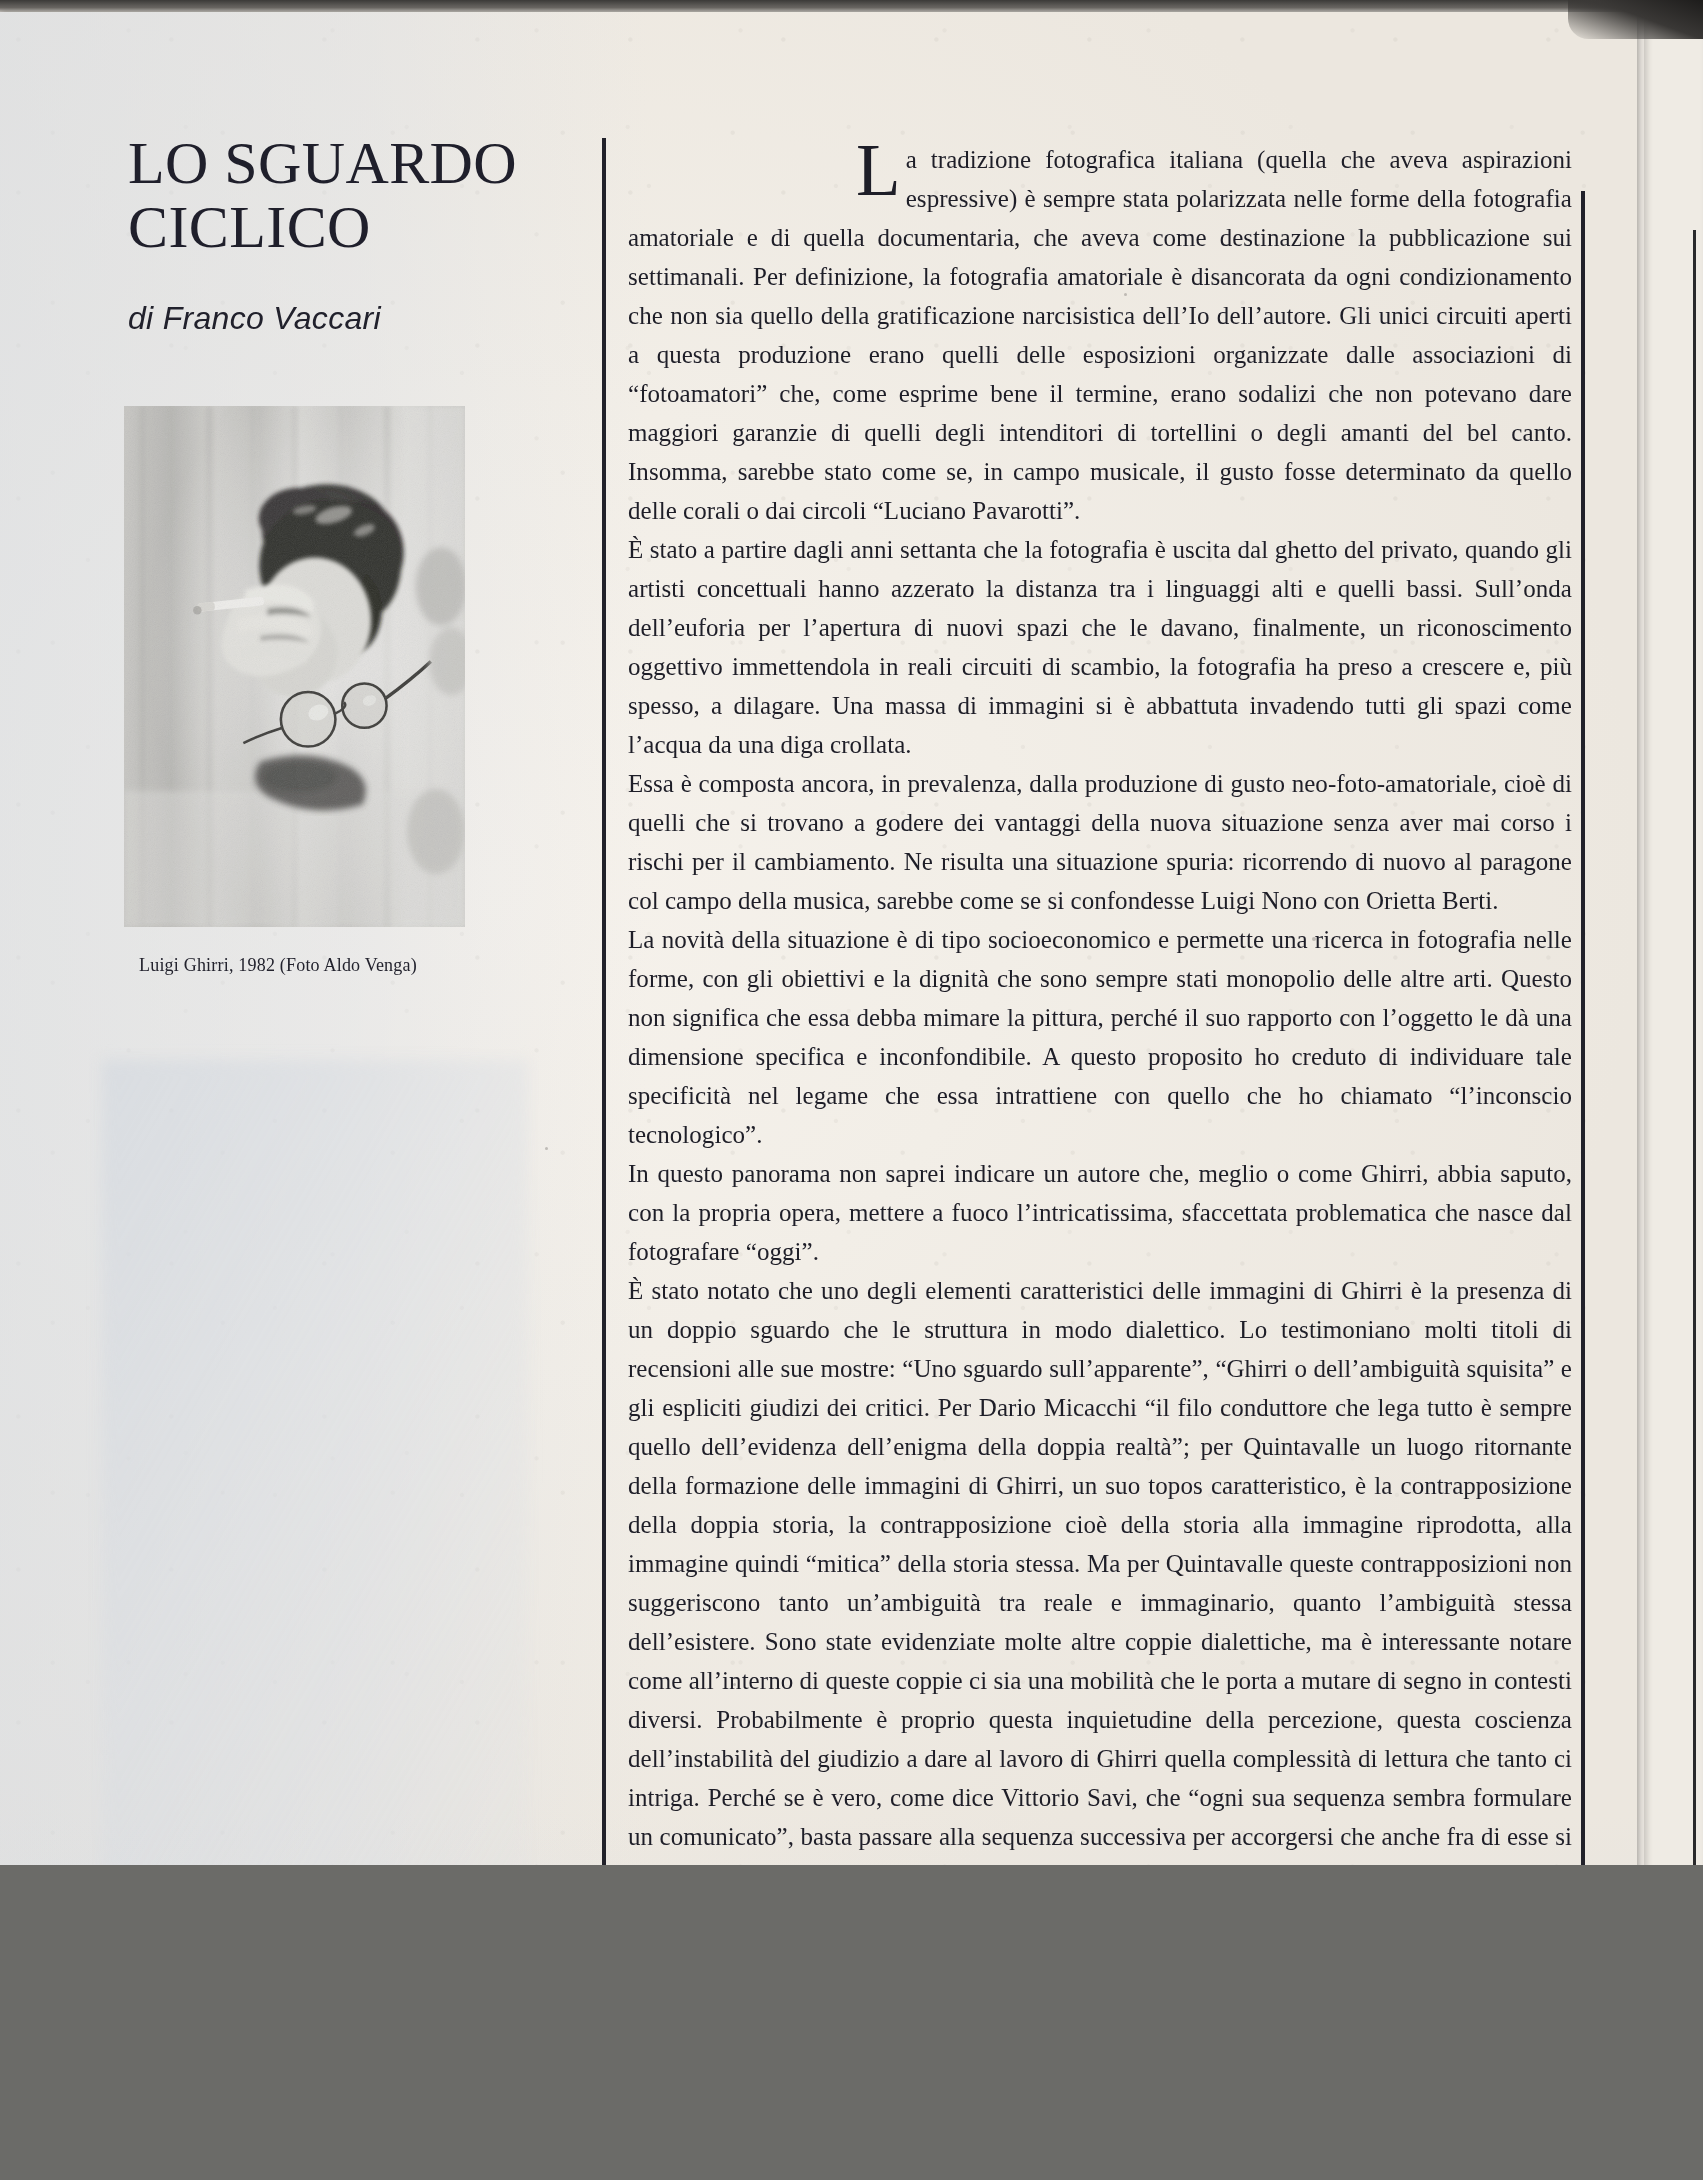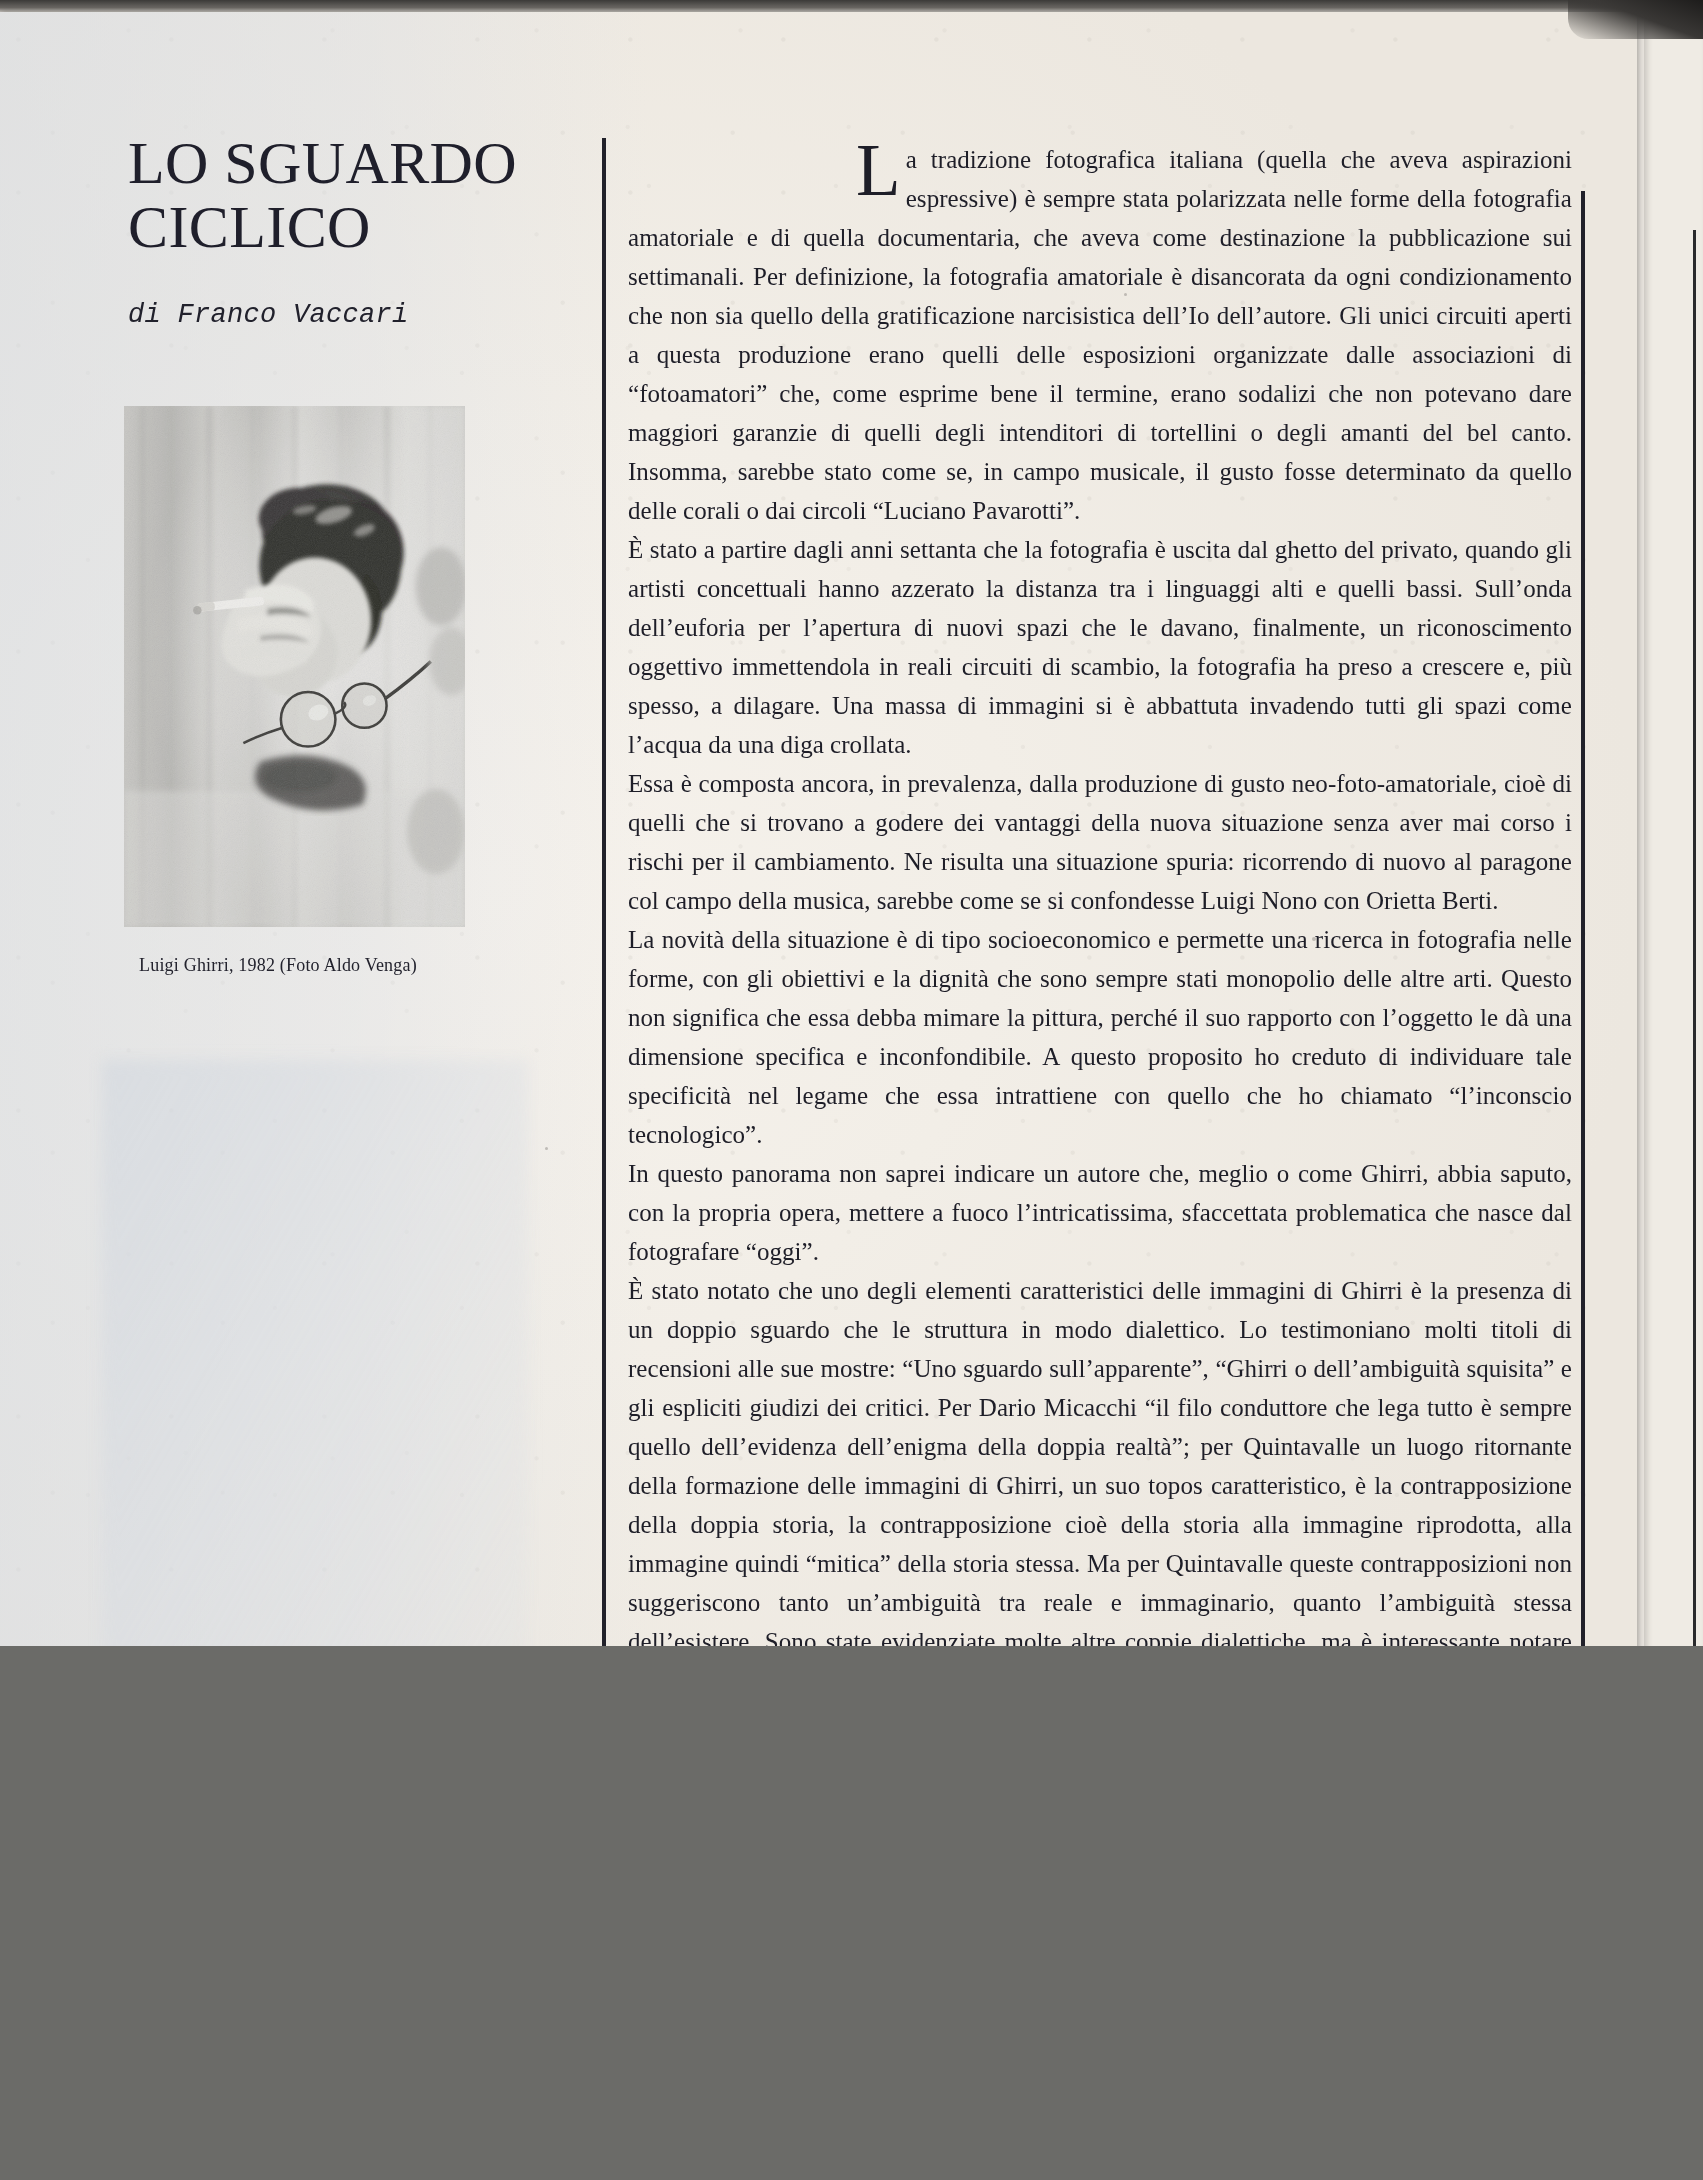--- a/index.html
+++ b/index.html
@@ -8,21 +8,21 @@
     background: #6b6b68;
   }
   body {
     font-family: "Liberation Serif", serif;
   }
 
   
   .scan {
     position: relative;
     width: 1704px;
-    height: 1646px;
+    height: 1865px;
     overflow: hidden;
     background: #e8e4de;
   }
 
   
   .scan-top-shadow {
     position: absolute;
     left: 0; top: 0;
     width: 1704px;
     height: 13.6px;
@@ -119,23 +119,23 @@
     font-family: "Liberation Serif", serif;
     font-size: 60px;
     line-height: 1.07;
     letter-spacing: 0.4px;
     color: #1f1f2b;
     font-weight: normal;
     margin: 0;
   }
   .byline {
     margin-top: 41px;
-    font-family: Liberation Mono, monospace;
+    font-family: Liberation Sans, sans-serif;
     font-style: italic;
-    font-size: 27px;
+    font-size: 32px;
     color: #21212c;
     letter-spacing: 0.3px;
   }
 
   
   .photo-wrap {
     position: absolute;
     left: 124px;
     top: 394px;
     width: 341px;

